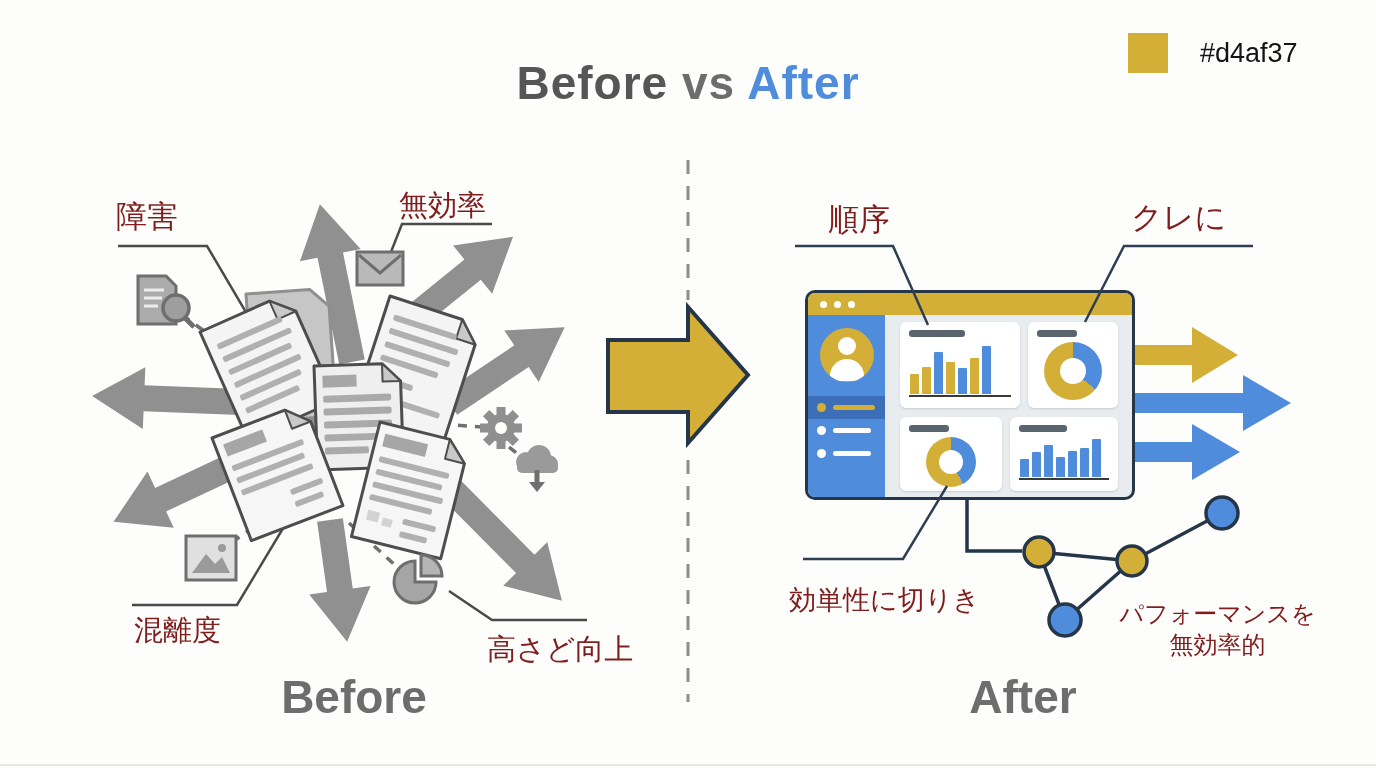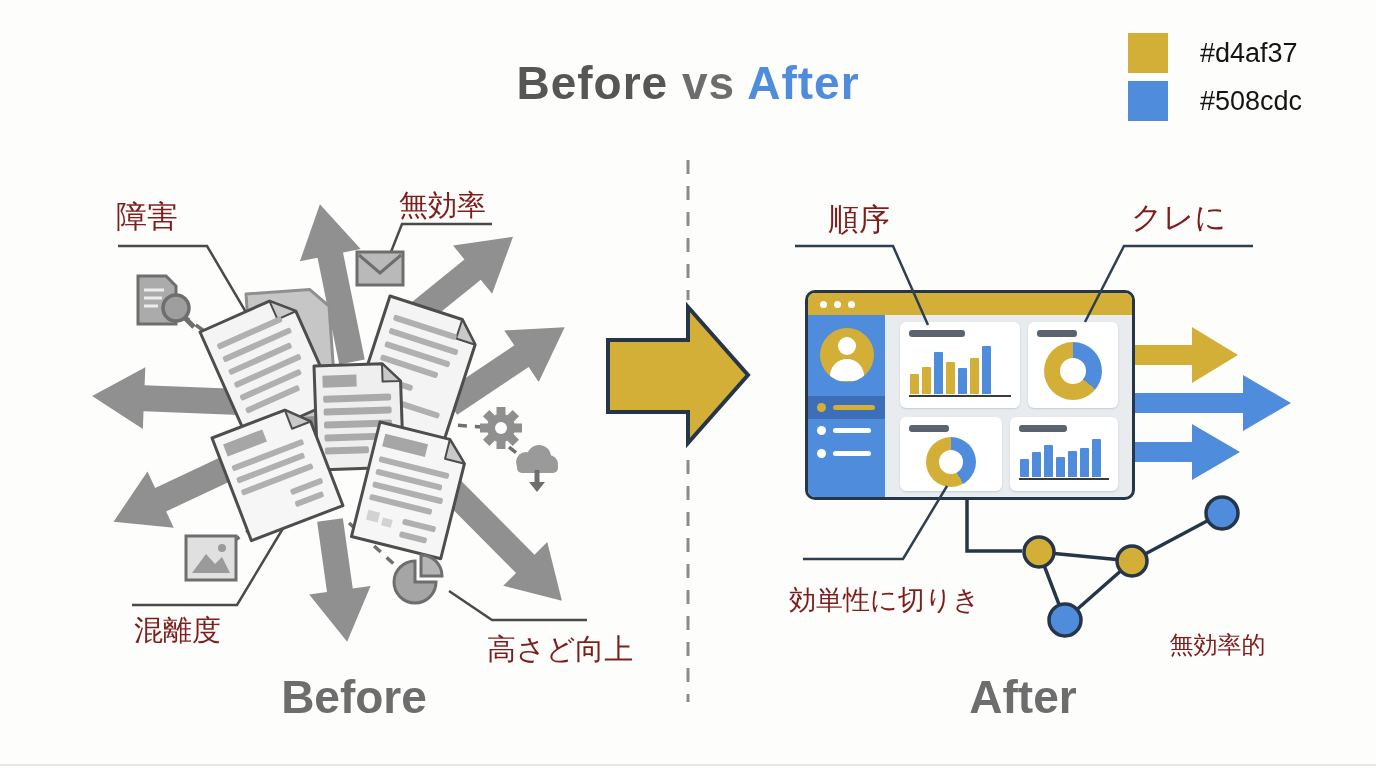--- a/index.html
+++ b/index.html
@@ -343,35 +343,31 @@
 
 <div id="title" class="abs">
   <span class="t-before">Before</span><span class="t-vs"> vs </span><span class="t-after">After</span>
 </div>
 
 <div id="legend" class="abs">
   <div class="legend-row">
     <span class="legend-swatch" style="background: rgb(212, 175, 55);"></span>
     <span class="legend-label">#d4af37</span>
   </div>
-  <div class="legend-row">
-    <span class="legend-swatch" style="background: rgb(80, 140, 220);"></span>
-    <span class="legend-label">#508cdc</span>
-  </div>
 </div>
 
 <div id="lbl-shogai" class="callout">障害</div>
 <div id="lbl-mukoritsu" class="callout">無効率</div>
 <div id="lbl-konrido" class="callout">混離度</div>
 <div id="lbl-mukoritsuteki" class="callout">高さど向上</div>
 
 <div id="lbl-junjo" class="callout">順序</div>
 <div id="lbl-kureni" class="callout">クレに</div>
 <div id="lbl-kotansei" class="callout">効単性に切りき</div>
 <div id="lbl-perf" class="callout">
-  <br>
+  <span>パフォーマンスを</span><br>
   <span>無効率的</span>
 </div>
 
 <div id="caption-before" class="caption">Before</div>
 <div id="caption-after" class="caption">After</div>
 
 <div class="bottom-rule abs"></div>
 
 </body></html>

